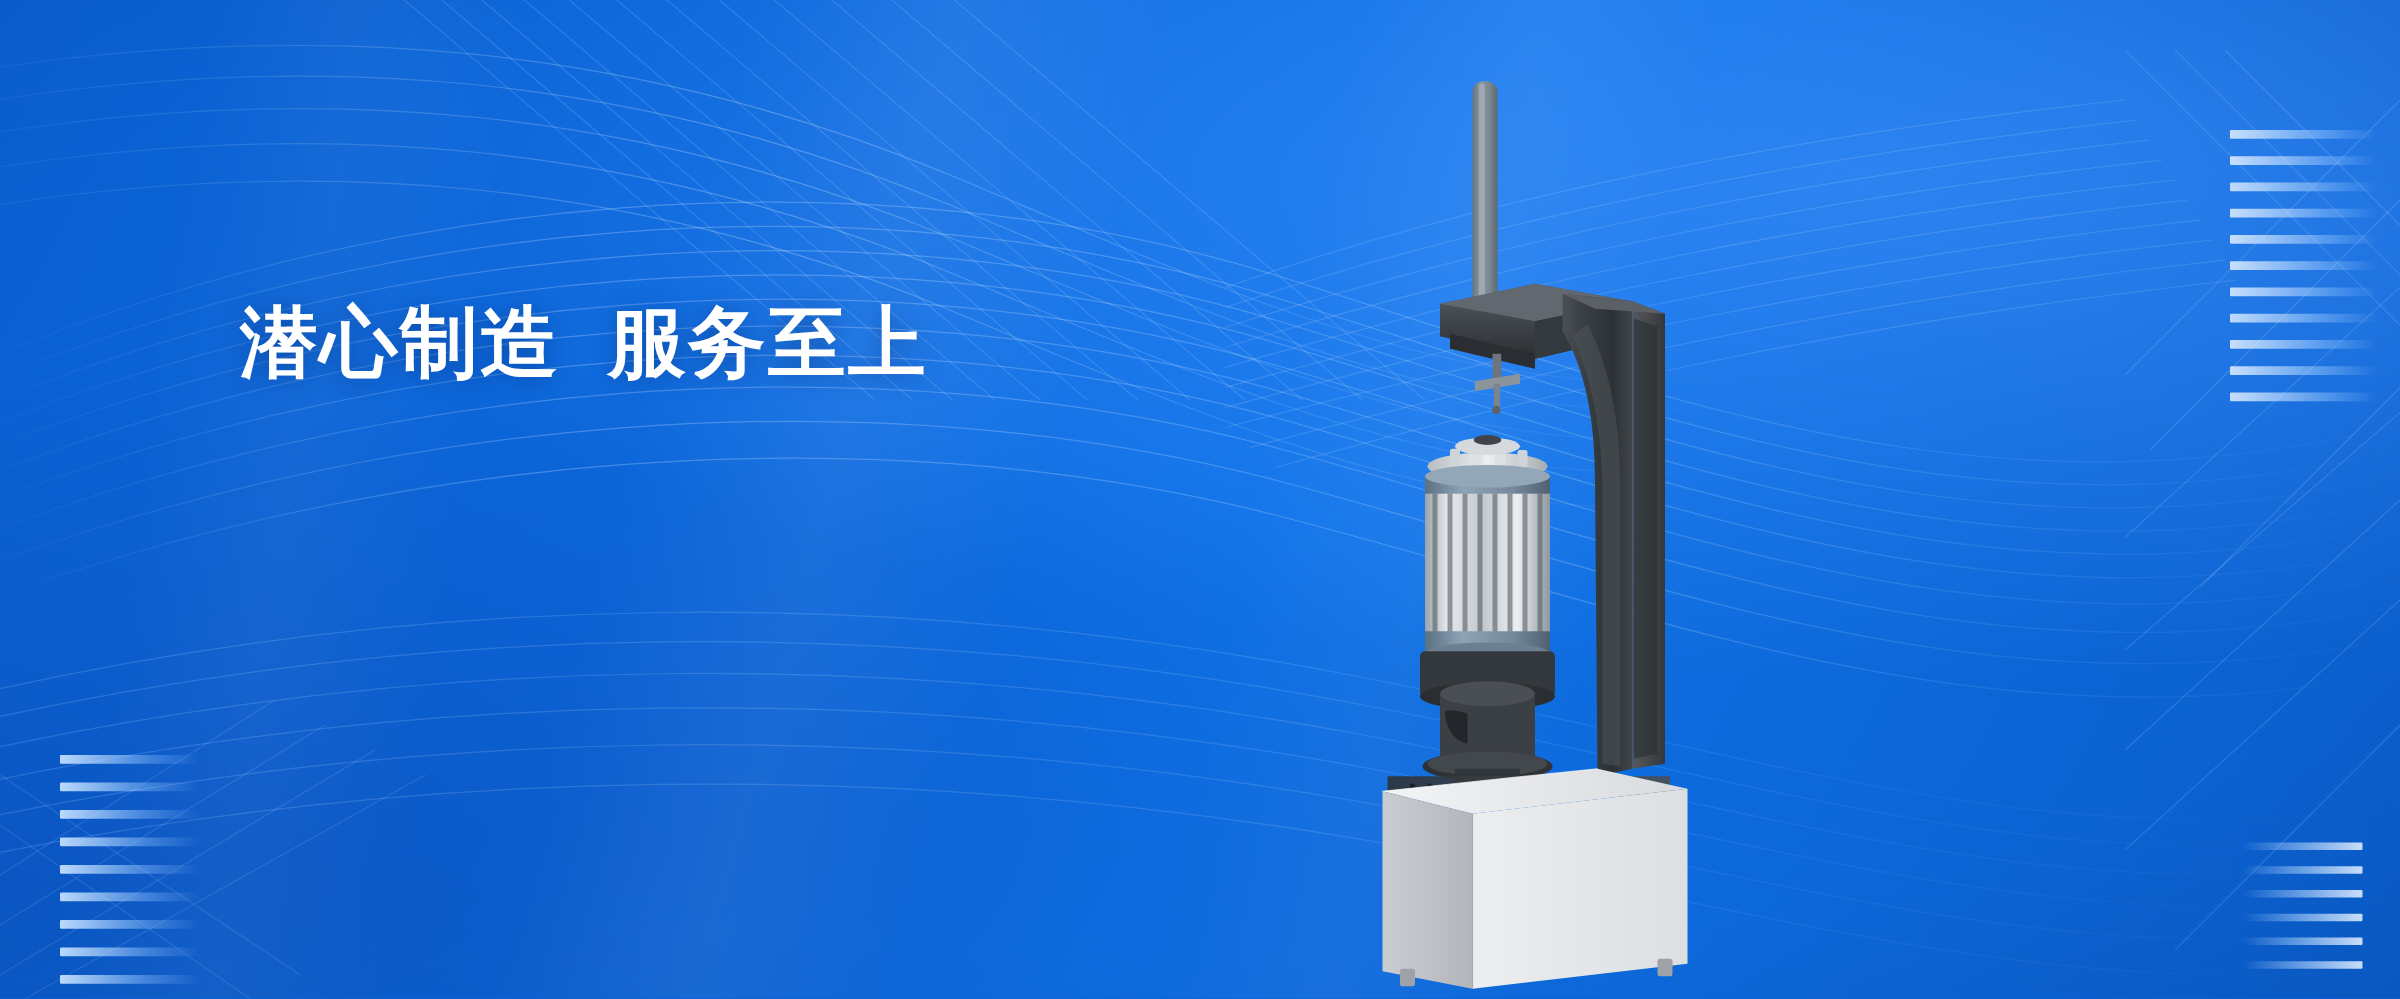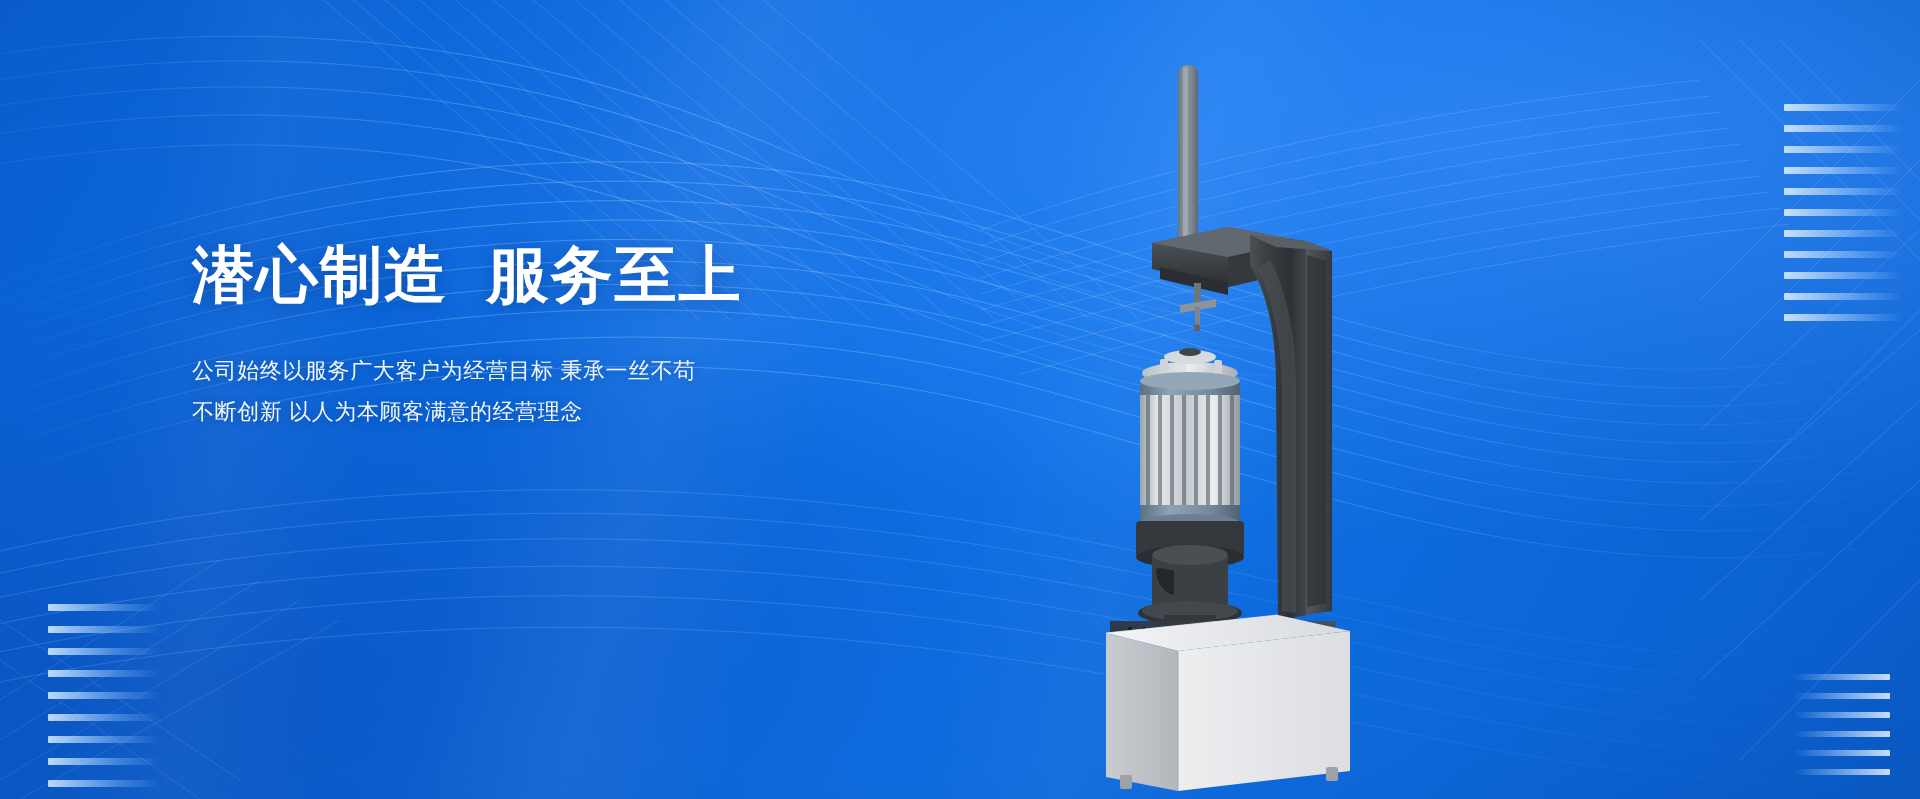--- a/index.html
+++ b/index.html
@@ -225,24 +225,20 @@
     <div class="bar"></div>
     <div class="bar"></div>
     <div class="bar"></div>
     <div class="bar"></div>
     <div class="bar"></div>
     <div class="bar"></div>
   </div>
 
   <div class="copy">
     <div class="headline">潜心制造  服务至上</div>
-    <div class="subline">
-      <div>公司始终以服务广大客户为经营目标 秉承一丝不苟</div>
-      <div>不断创新 以人为本顾客满意的经营理念</div>
-    </div>
   </div>
 
   <div class="product">
     <svg viewBox="0 0 340 744" aria-hidden="true">
       <defs>
         <linearGradient id="rodG" x1="0" y1="0" x2="1" y2="0">
           <stop offset="0%" stop-color="#69757e"></stop>
           <stop offset="35%" stop-color="#8d99a2"></stop>
           <stop offset="70%" stop-color="#7a868f"></stop>
           <stop offset="100%" stop-color="#5d686f"></stop>

